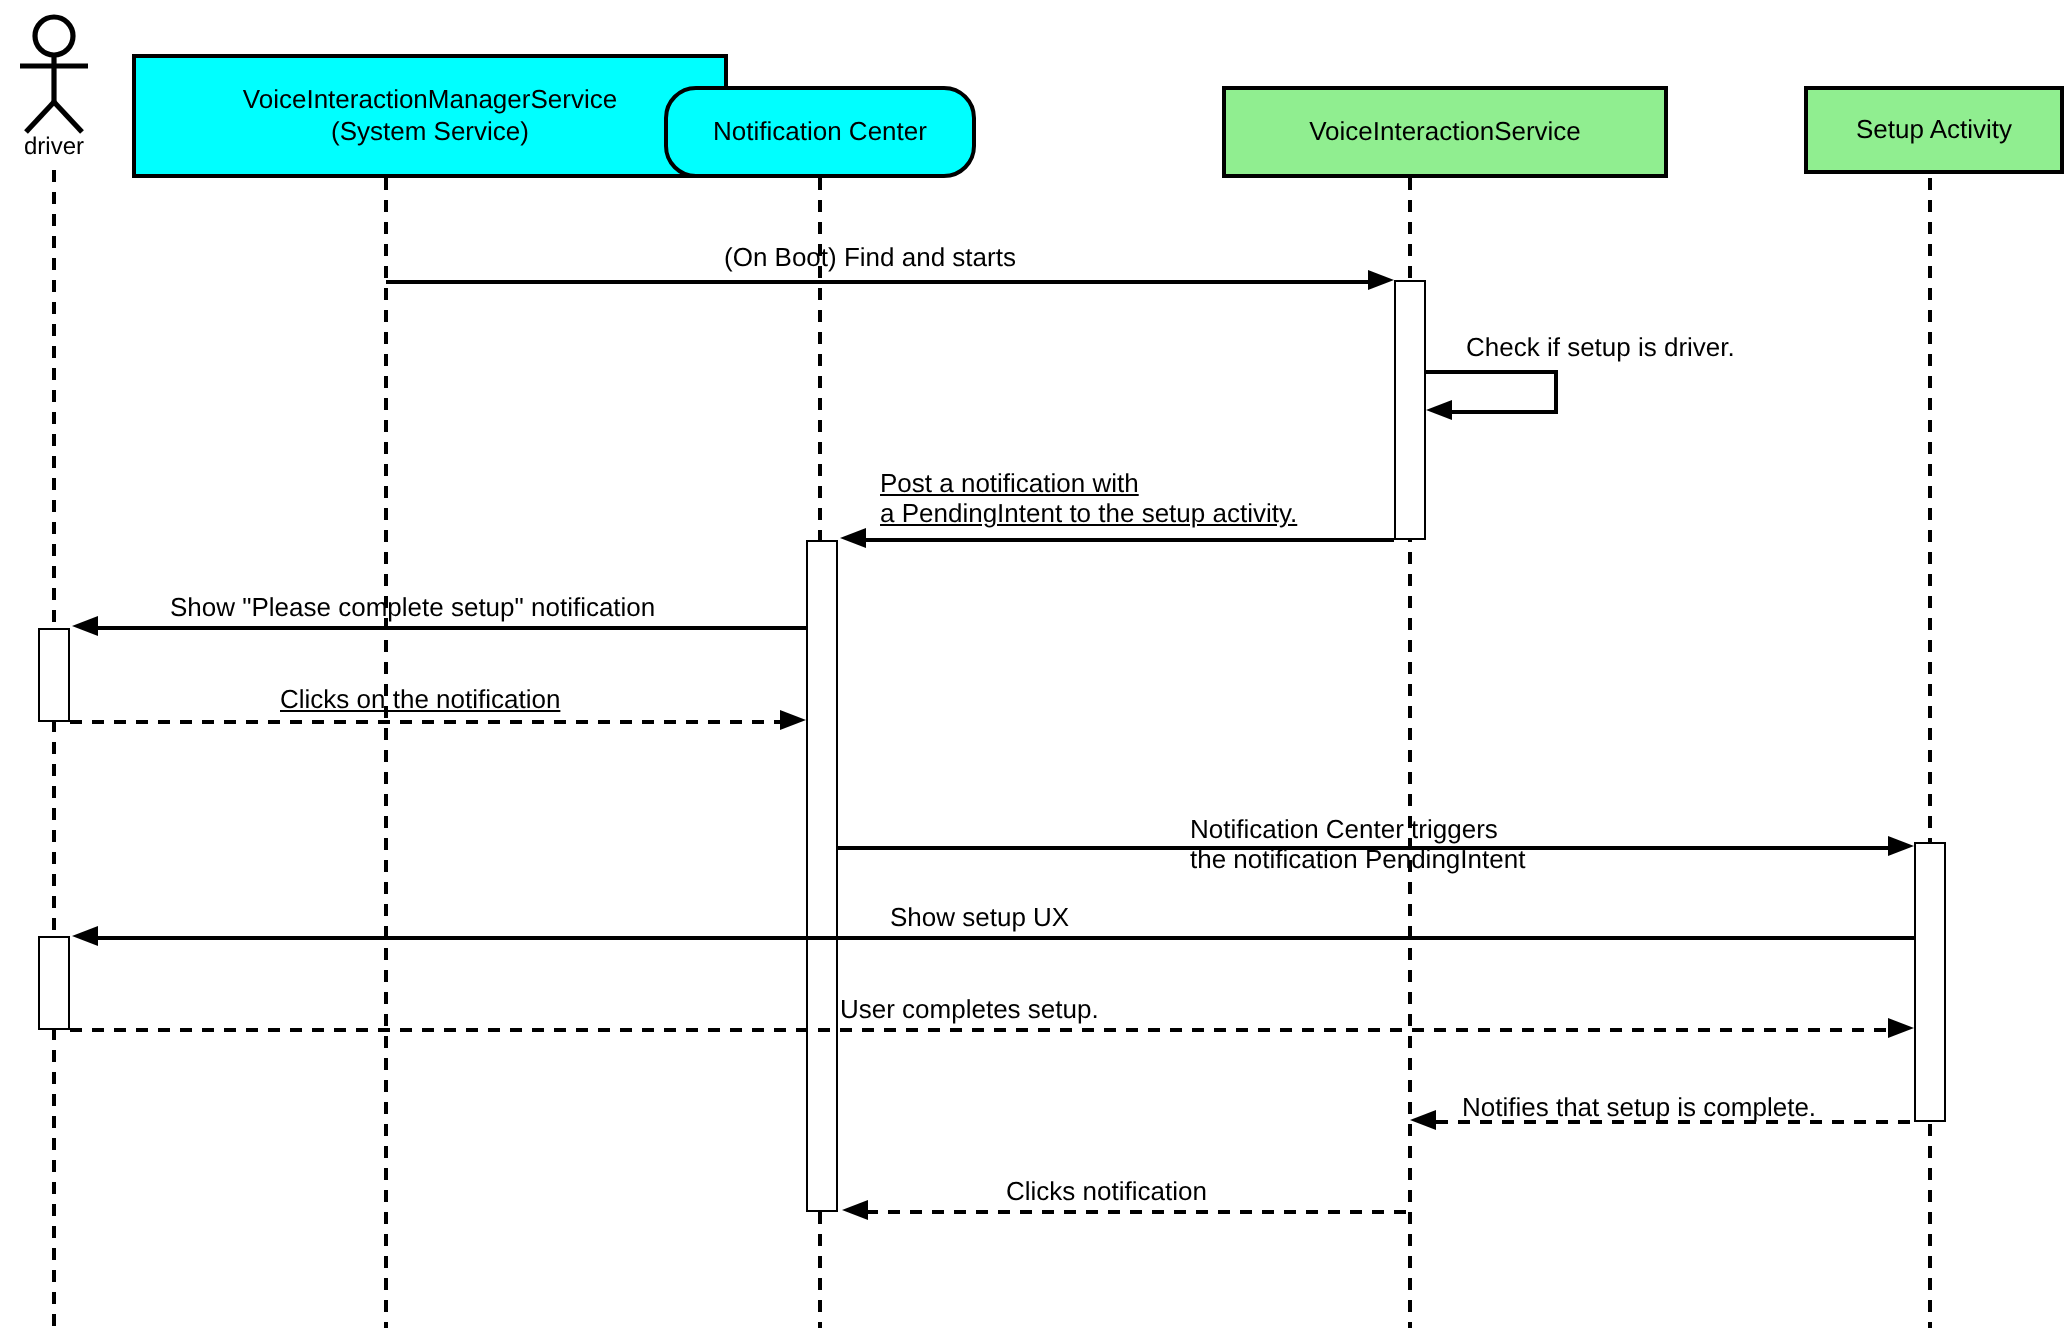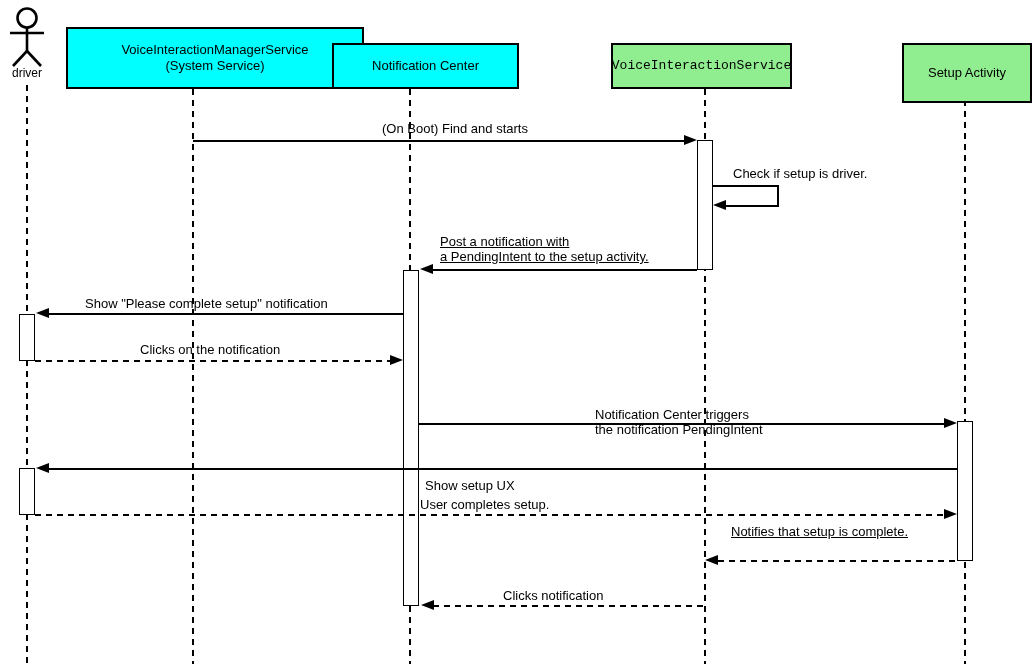--- a/index.html
+++ b/index.html
@@ -55,32 +55,32 @@
     <circle cx="22" cy="16" r="9.5" fill="none" stroke="#000" stroke-width="2.6"></circle>
     <line x1="22" y1="25.5" x2="22" y2="49" stroke="#000" stroke-width="2.6"></line>
     <line x1="5" y1="31" x2="39" y2="31" stroke="#000" stroke-width="2.6"></line>
     <line x1="22" y1="49" x2="8" y2="64" stroke="#000" stroke-width="2.6"></line>
     <line x1="22" y1="49" x2="36" y2="64" stroke="#000" stroke-width="2.6"></line>
   </svg>
   <div class="actor-label" style="left:2px;top:66px;width:50px;">driver</div>
 
   <div class="pbox cyan" style="left:66px;top:27px;width:298px;height:62px;">VoiceInteractionManagerService
 (System Service)</div>
-  <div class="pbox cyan" style="left:332px;top:43px;width:187px;height:46px;">Notification Center</div>
-  <div class="pbox green" style="left:611px;top:43px;width:181px;height:46px;font-family:Liberation Mono, monospace;">VoiceInteractionService</div>
-  <div class="pbox green" style="left:902px;top:43px;width:130px;height:60px;">Setup Activity</div>
+  <div class="pbox cyan" style="left:332px;top:43px;width:156px;height:46px;border-radius:16px;">Notification Center</div>
+  <div class="pbox green" style="left:611px;top:43px;width:223px;height:46px;">VoiceInteractionService</div>
+  <div class="pbox green" style="left:902px;top:43px;width:130px;height:44px;">Setup Activity</div>
 
   <div class="bar" style="left:697px;top:140px;height:130px;"></div>
   <div class="bar" style="left:403px;top:270px;height:336px;"></div>
   <div class="bar" style="left:19px;top:314px;height:47px;"></div>
   <div class="bar" style="left:957px;top:421px;height:140px;"></div>
   <div class="bar" style="left:19px;top:468px;height:47px;"></div>
 
   <div>
-    <div class="mlabel" style="left:362px;top:121px;margin-left:20px;">(On Boot) Find and starts</div>
+    <div class="mlabel" style="left:362px;top:121px;">(On Boot) Find and starts</div>
     <div class="hline" style="left:193px;top:140px;width:492px;"></div>
     <div class="arrow-r" style="left:684px;top:135px;"></div>
   </div>
 
   <div>
     <div class="mlabel" style="left:733px;top:166px;">Check if setup is driver.</div>
     <div class="hline" style="left:713px;top:185px;width:66px;"></div>
     <div class="vline" style="left:777px;top:185px;height:21px;"></div>
     <div class="hline" style="left:725px;top:205px;width:54px;"></div>
     <div class="arrow-l" style="left:713px;top:200px;"></div>
@@ -93,46 +93,46 @@
     <div class="arrow-l" style="left:420px;top:264px;"></div>
   </div>
 
   <div>
     <div class="mlabel" style="left:85px;top:296px;">Show "Please complete setup" notification</div>
     <div class="hline" style="left:48px;top:313px;width:355px;"></div>
     <div class="arrow-l" style="left:36px;top:308px;"></div>
   </div>
 
   <div>
-    <div class="mlabel" style="left:140px;top:342px;">Clicks on the notification</div>
+    <div class="mlabel" style="left:140px;top:342px;text-decoration:underline;">Clicks on the notification</div>
     <div class="dline" style="left:35px;top:360px;width:356px;"></div>
     <div class="arrow-r" style="left:390px;top:355px;"></div>
   </div>
 
   <div>
     <div class="mlabel" style="left:595px;top:388px;margin-top:19px;">Notification Center triggers
 the notification PendingIntent</div>
     <div class="hline" style="left:419px;top:423px;width:526px;"></div>
     <div class="arrow-r" style="left:944px;top:418px;"></div>
   </div>
 
   <div>
-    <div class="mlabel" style="left:425px;top:451px;margin-top:27px;">Show setup UX</div>
+    <div class="mlabel" style="left:445px;top:451px;">Show setup UX</div>
     <div class="hline" style="left:48px;top:468px;width:909px;"></div>
     <div class="arrow-l" style="left:36px;top:463px;"></div>
   </div>
 
   <div>
     <div class="mlabel" style="left:420px;top:497px;text-align:center;">User completes setup.</div>
     <div class="dline" style="left:35px;top:514px;width:910px;"></div>
     <div class="arrow-r" style="left:944px;top:509px;"></div>
   </div>
 
   <div>
-    <div class="mlabel" style="left:731px;top:524px;text-decoration:underline;">Notifies that setup is complete.</div>
+    <div class="mlabel" style="left:731px;top:546px;">Notifies that setup is complete.</div>
     <div class="dline" style="left:718px;top:560px;width:239px;"></div>
     <div class="arrow-l" style="left:705px;top:555px;"></div>
   </div>
 
   <div>
     <div class="mlabel" style="left:503px;top:588px;">Clicks notification</div>
     <div class="dline" style="left:433px;top:605px;width:272px;"></div>
     <div class="arrow-l" style="left:421px;top:600px;"></div>
   </div>
 

